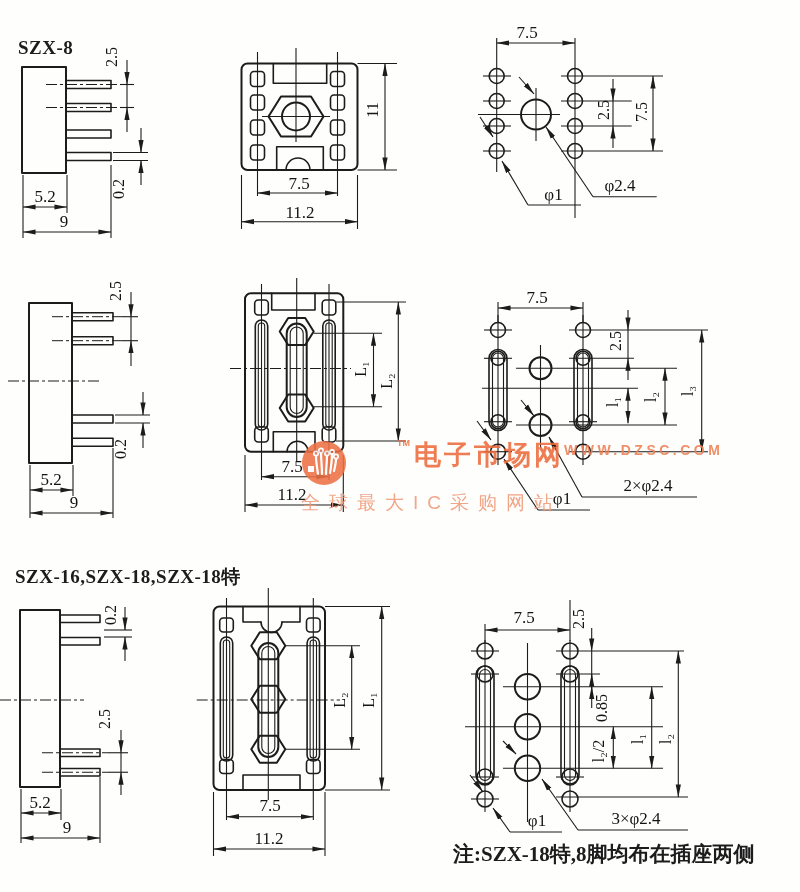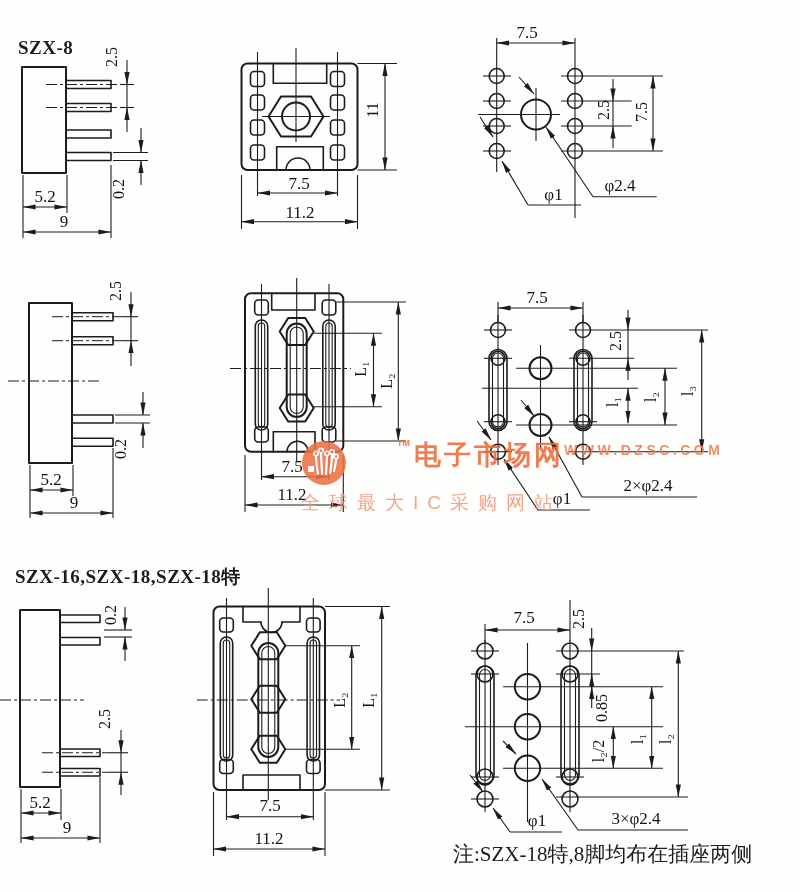--- a/index.html
+++ b/index.html
@@ -1,19 +1,19 @@
 <!DOCTYPE html>
 <html><head>
 <meta charset="utf-8">
 <style>
   html,body{margin:0;padding:0;background:#ffffff;}
   #sheet{position:relative;width:800px;height:892px;background:#fefefd;overflow:hidden;
          font-family:"Liberation Serif","DejaVu Serif",serif;color:#1c1c1c;}
   .title{position:absolute;font-weight:bold;font-size:19px;letter-spacing:0.5px;white-space:nowrap;}
-  #note{position:absolute;left:453px;top:840px;font-weight:normal;font-size:21px;white-space:nowrap;}
+  #note{position:absolute;left:453px;top:840px;font-weight:bold;font-size:21px;white-space:nowrap;}
   svg.draw{position:absolute;left:0;top:0;}
   .obj{fill:none;stroke:#1c1c1c;stroke-width:2;stroke-linejoin:round;stroke-linecap:round;}
   .obj2{fill:none;stroke:#1c1c1c;stroke-width:1.6;stroke-linejoin:round;stroke-linecap:round;}
   .thin{fill:none;stroke:#1c1c1c;stroke-width:1.1;}
   .dim{fill:none;stroke:#1c1c1c;stroke-width:1.1;}
   .cl{fill:none;stroke:#1c1c1c;stroke-width:1;stroke-dasharray:11 3 3 3;}
   text.dt{font-family:"Liberation Serif","DejaVu Serif",serif;font-size:16px;fill:#141414;}
   text.dtb{font-size:17px;}
   
   #wm{position:absolute;left:301px;top:440px;opacity:0.88;pointer-events:none;}

